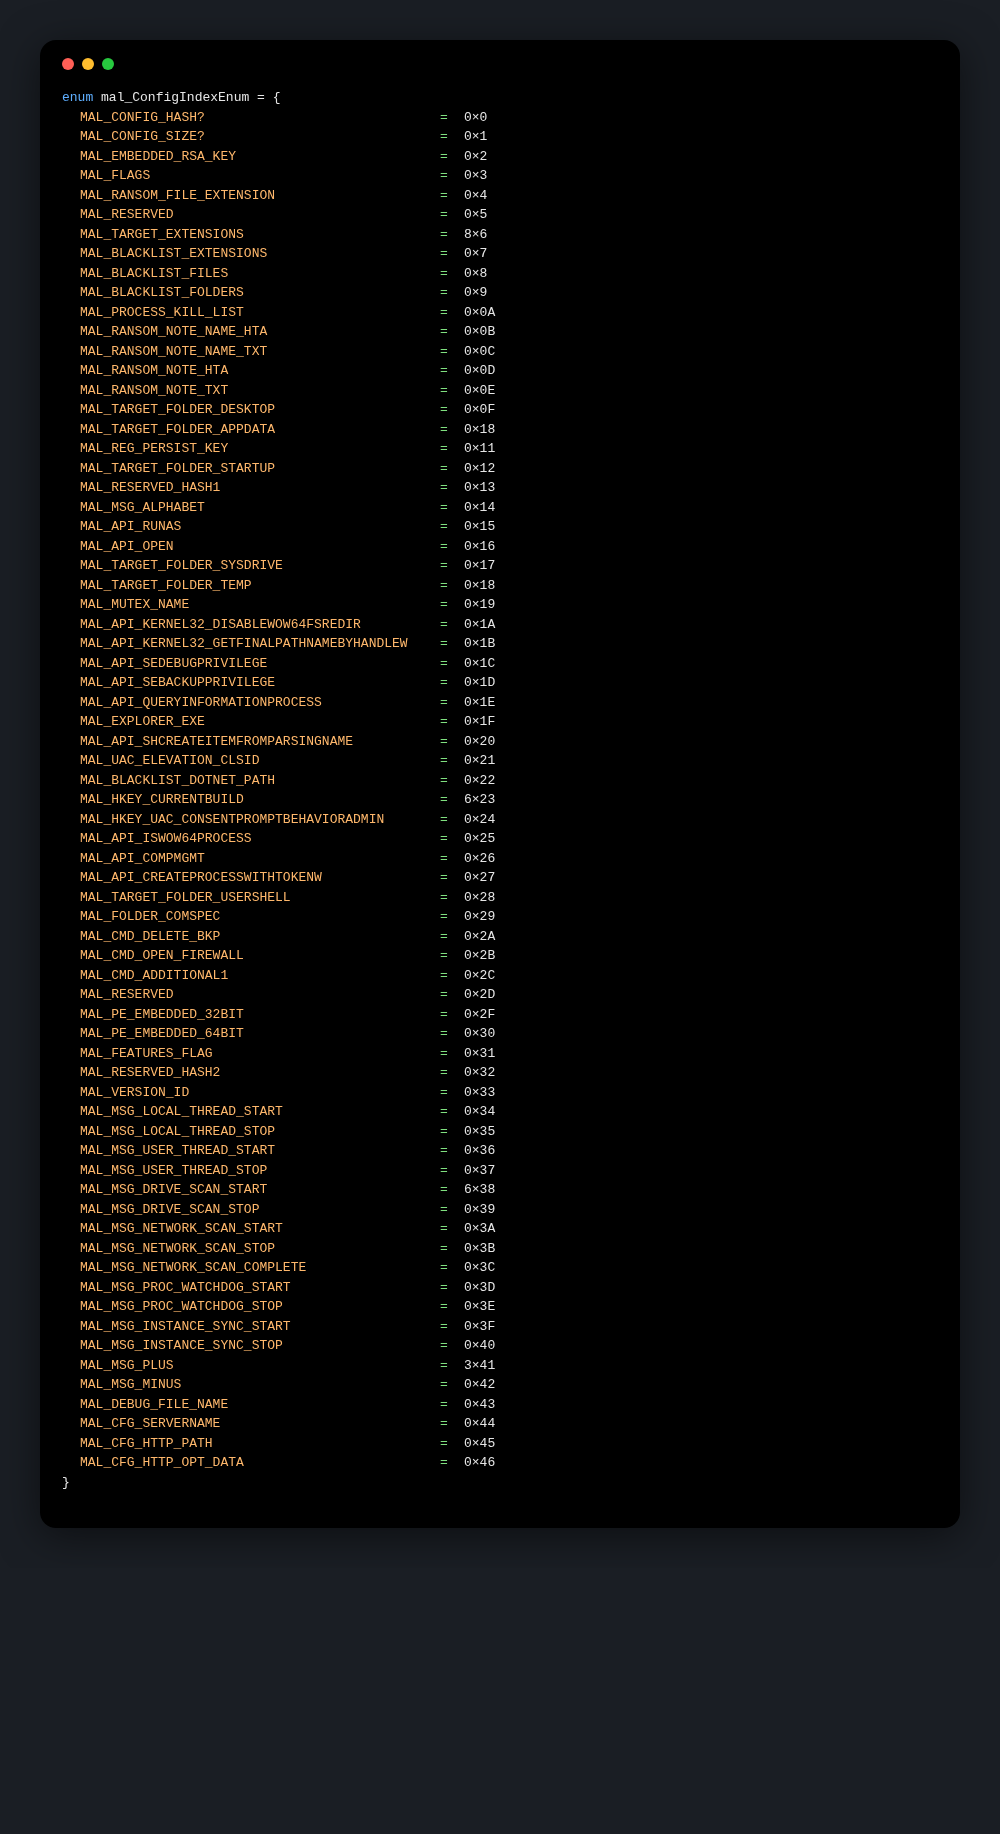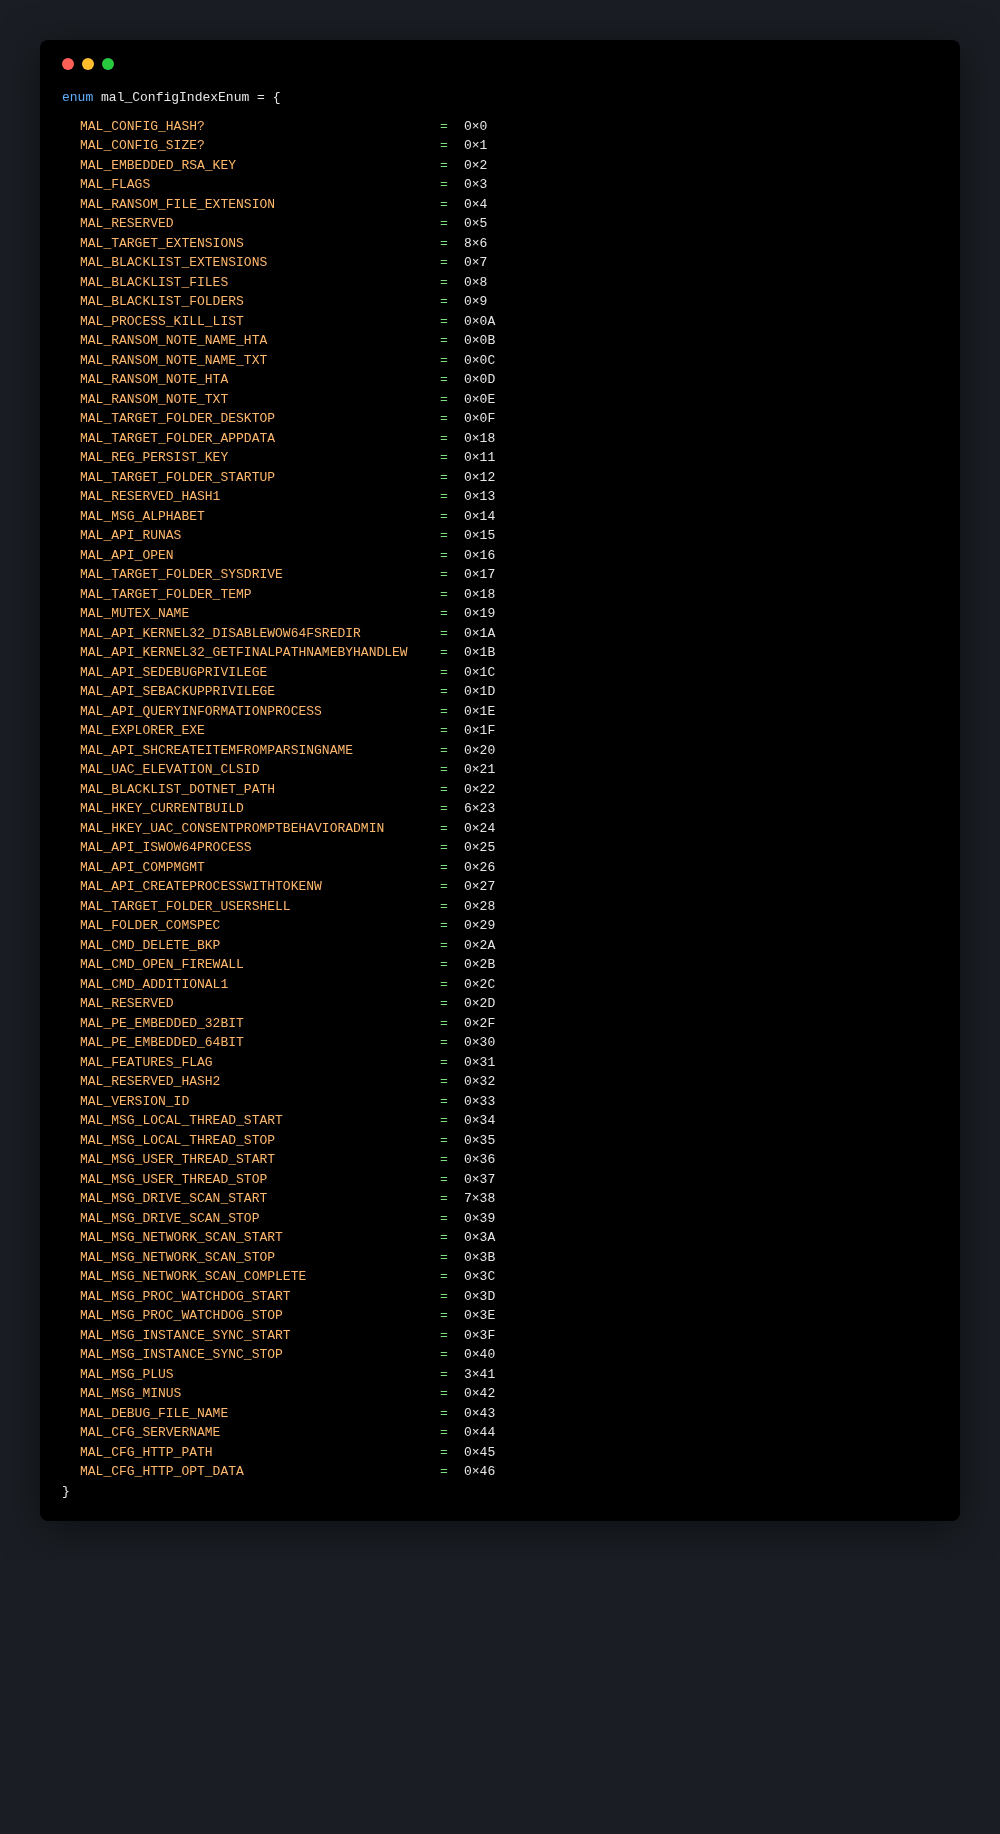--- a/index.html
+++ b/index.html
@@ -9,22 +9,22 @@
   }
   body {
     background: #1a1e24;
     padding: 40px;
     font-family: 'Menlo', 'Monaco', 'Consolas', 'Courier New', monospace;
     font-size: 13px;
     line-height: 1.5;
   }
   .terminal-window {
     background: #000000;
-    border-radius: 8px;
-    padding: 18px 22px 20px 22px;
+    border-radius: 16px;
+    padding: 18px 22px 36px 22px;
     box-shadow: 0 8px 40px rgba(0,0,0,0.5);
     max-width: 920px;
     margin: 0 auto;
   }
   .window-controls {
     display: flex;
     gap: 8px;
     margin-bottom: 18px;
   }
   .window-dot {
@@ -41,21 +41,20 @@
   }
   .decl-line {
     white-space: pre;
   }
   .kw-enum { color: #5fafff; }
   .enum-name { color: #e6e6e6; }
   .eq-brace { color: #e6e6e6; }
 
   .entries {
     padding-left: 18px;
-    margin-top: 9px;
   }
   .entry-row {
     display: flex;
     align-items: baseline;
   }
   .entry-name {
     color: #ffb86c;
     width: 360px;
     flex-shrink: 0;
   }
@@ -357,21 +356,21 @@
           <span class="entry-val">0×36</span>
         </div>
         <div class="entry-row">
           <span class="entry-name">MAL_MSG_USER_THREAD_STOP</span>
           <span class="entry-eq">=</span>
           <span class="entry-val">0×37</span>
         </div>
         <div class="entry-row">
           <span class="entry-name">MAL_MSG_DRIVE_SCAN_START</span>
           <span class="entry-eq">=</span>
-          <span class="entry-val">7×38</span>
+          <span class="entry-val">6×38</span>
         </div>
         <div class="entry-row">
           <span class="entry-name">MAL_MSG_DRIVE_SCAN_STOP</span>
           <span class="entry-eq">=</span>
           <span class="entry-val">0×39</span>
         </div>
         <div class="entry-row">
           <span class="entry-name">MAL_MSG_NETWORK_SCAN_START</span>
           <span class="entry-eq">=</span>
           <span class="entry-val">0×3A</span>

